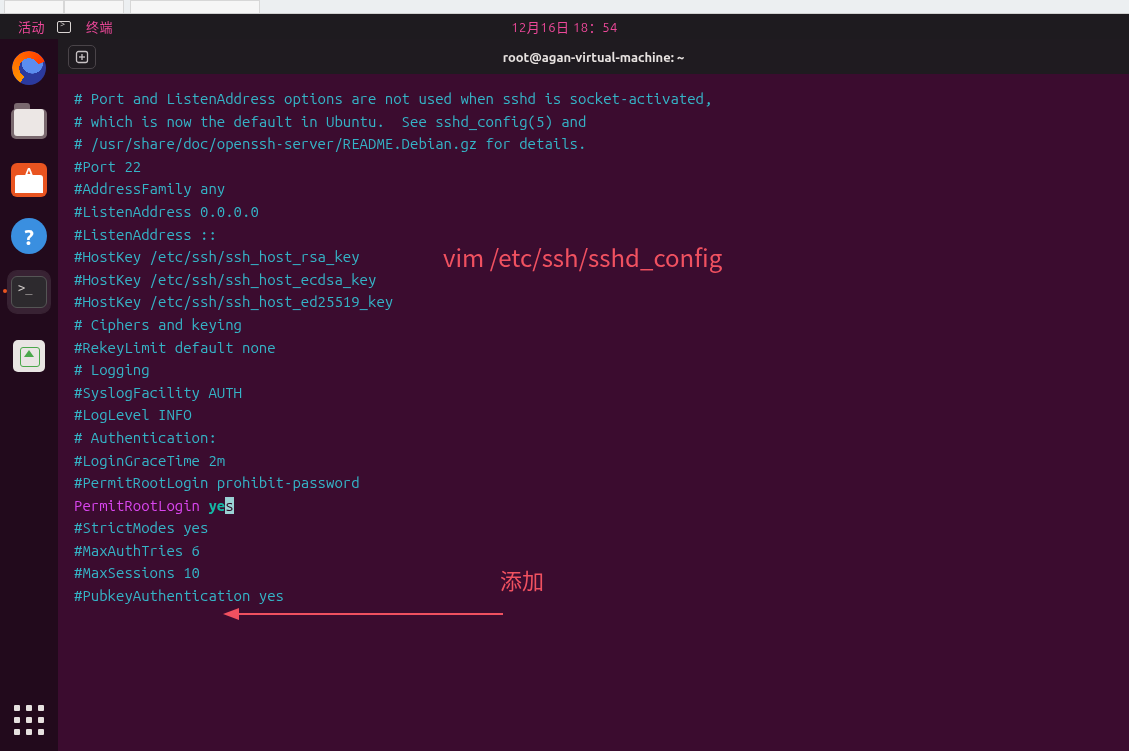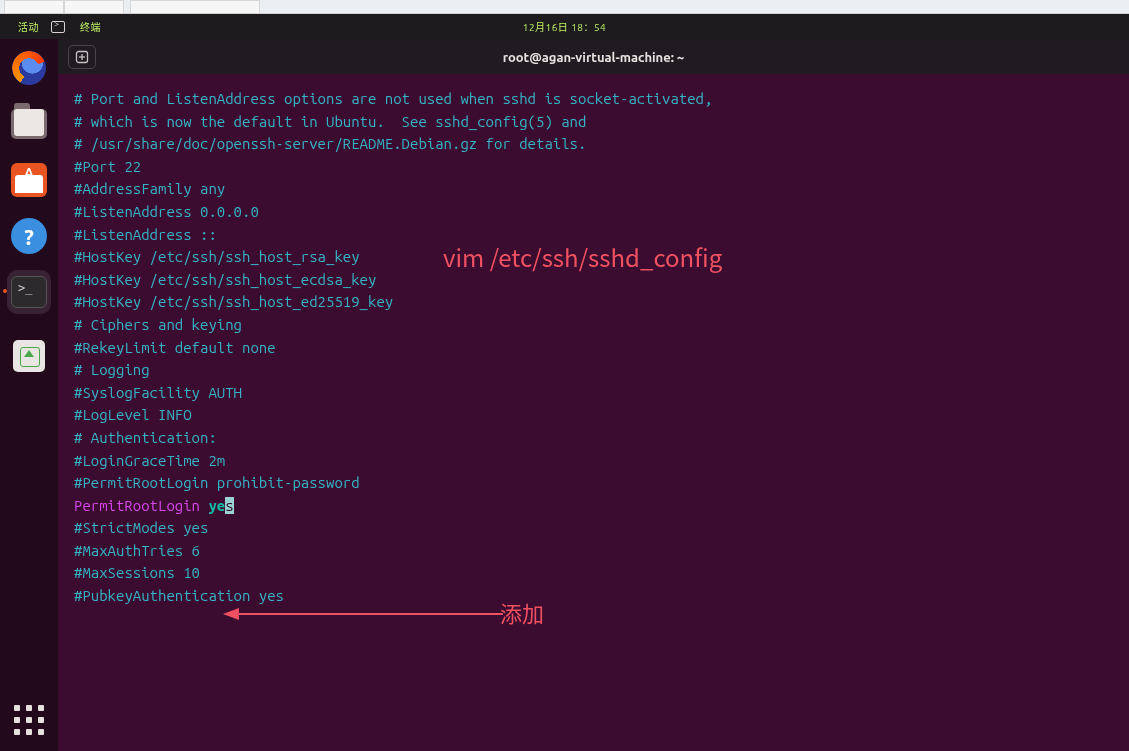--- a/index.html
+++ b/index.html
@@ -4,21 +4,21 @@
 <style>
   * { margin: 0; padding: 0; box-sizing: border-box; }
   html, body { width: 1129px; height: 751px; overflow: hidden; font-family: "Ubuntu", "Noto Sans CJK SC", sans-serif; background: #fff; }
 
   .top-strip { height: 14px; background: #eceff1; border-bottom: 1px solid #d0d0d0; position: relative; }
   .top-strip .tiny-tab { position:absolute; width:60px; height:13px; background:#f6f6f6; border:1px solid #d7d7d7; border-bottom:none; }
   .top-strip .tiny-tab.t1 { left:4px; }
   .top-strip .tiny-tab.t2 { left:64px; }
   .top-strip .tiny-tab.t3 { left:130px; width:130px; }
 
-  .topbar { height: 25px; background: #1e1b1f; color: #bef264; display: flex; align-items: center; font-size: 10px; letter-spacing: .5px; }
+  .topbar { height: 25px; background: #1e1b1f; color: #ec4899; display: flex; align-items: center; font-size: 13px; letter-spacing: .5px; }
   .topbar .left { display:flex; align-items:center; gap:12px; padding-left:18px; }
   .topbar .clock { position:absolute; left:50%; transform:translateX(-50%); }
   .topbar .term-icon { width:14px; height:12px; border:1px solid #d9d4d3; border-radius:2px; position:relative; display:inline-block; }
   .topbar .term-icon::after { content:">"; position:absolute; left:2px; top:-3px; font-size:9px; color:#d9d4d3; }
 
   .desktop { position: relative; height: calc(751px - 14px - 25px); background: #2a0c23; }
 
   .dock { position:absolute; left:0; top:0; width:58px; height:100%; background: rgba(20,10,18,0.35); display:flex; flex-direction:column; align-items:center; padding-top:8px; gap:14px; }
   .dock .app { width:42px; height:42px; border-radius:9px; display:flex; align-items:center; justify-content:center; }
   .dock .app.active { background: rgba(255,255,255,0.10); box-shadow: 0 0 0 1px rgba(255,255,255,.1); }
@@ -145,16 +145,16 @@
     </div>
 
     <div class="term-body" id="term-body"><div class="line"># Port and ListenAddress options are not used when sshd is socket-activated,</div><div class="line"># which is now the default in Ubuntu.  See sshd_config(5) and</div><div class="line"># /usr/share/doc/openssh-server/README.Debian.gz for details.</div><div class="line">#Port 22</div><div class="line">#AddressFamily any</div><div class="line">#ListenAddress 0.0.0.0</div><div class="line">#ListenAddress ::</div><div class="line"></div><div class="line">#HostKey /etc/ssh/ssh_host_rsa_key</div><div class="line">#HostKey /etc/ssh/ssh_host_ecdsa_key</div><div class="line">#HostKey /etc/ssh/ssh_host_ed25519_key</div><div class="line"></div><div class="line"># Ciphers and keying</div><div class="line">#RekeyLimit default none</div><div class="line"></div><div class="line"># Logging</div><div class="line">#SyslogFacility AUTH</div><div class="line">#LogLevel INFO</div><div class="line"></div><div class="line"># Authentication:</div><div class="line"></div><div class="line">#LoginGraceTime 2m</div><div class="line">#PermitRootLogin prohibit-password</div><div class="line"><span class="orange">PermitRootLogin </span><span class="white" style="font-weight: bold;">ye</span><span class="cursor">s</span></div><div class="line">#StrictModes yes</div><div class="line">#MaxAuthTries 6</div><div class="line">#MaxSessions 10</div><div class="line"></div><div class="line">#PubkeyAuthentication yes</div></div>
 
     <div class="anno-title" style="left:385px; top:200px;">vim /etc/ssh/sshd_config</div>
 
     <svg class="arrow" style="left:165px; top:565px;" width="280" height="20">
       <line x1="280" y1="10" x2="14" y2="10"></line>
       <polygon points="0,10 16,4 16,16"></polygon>
     </svg>
-    <div class="anno-add" style="left:442px; top:557px;">添加</div>
+    <div class="anno-add" style="left:442px; top:524px;">添加</div>
   </div>
 
 </div>
 
 </body></html>

